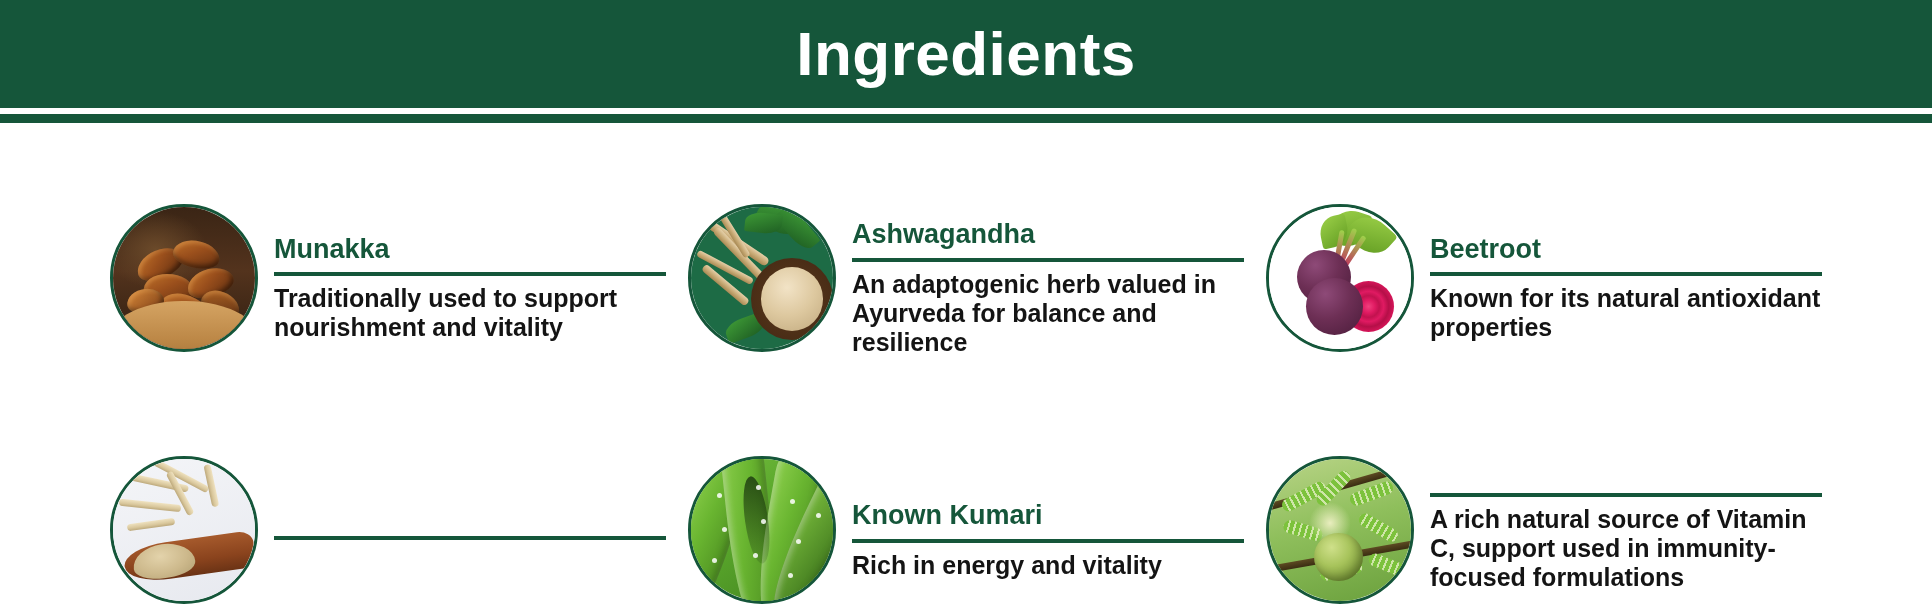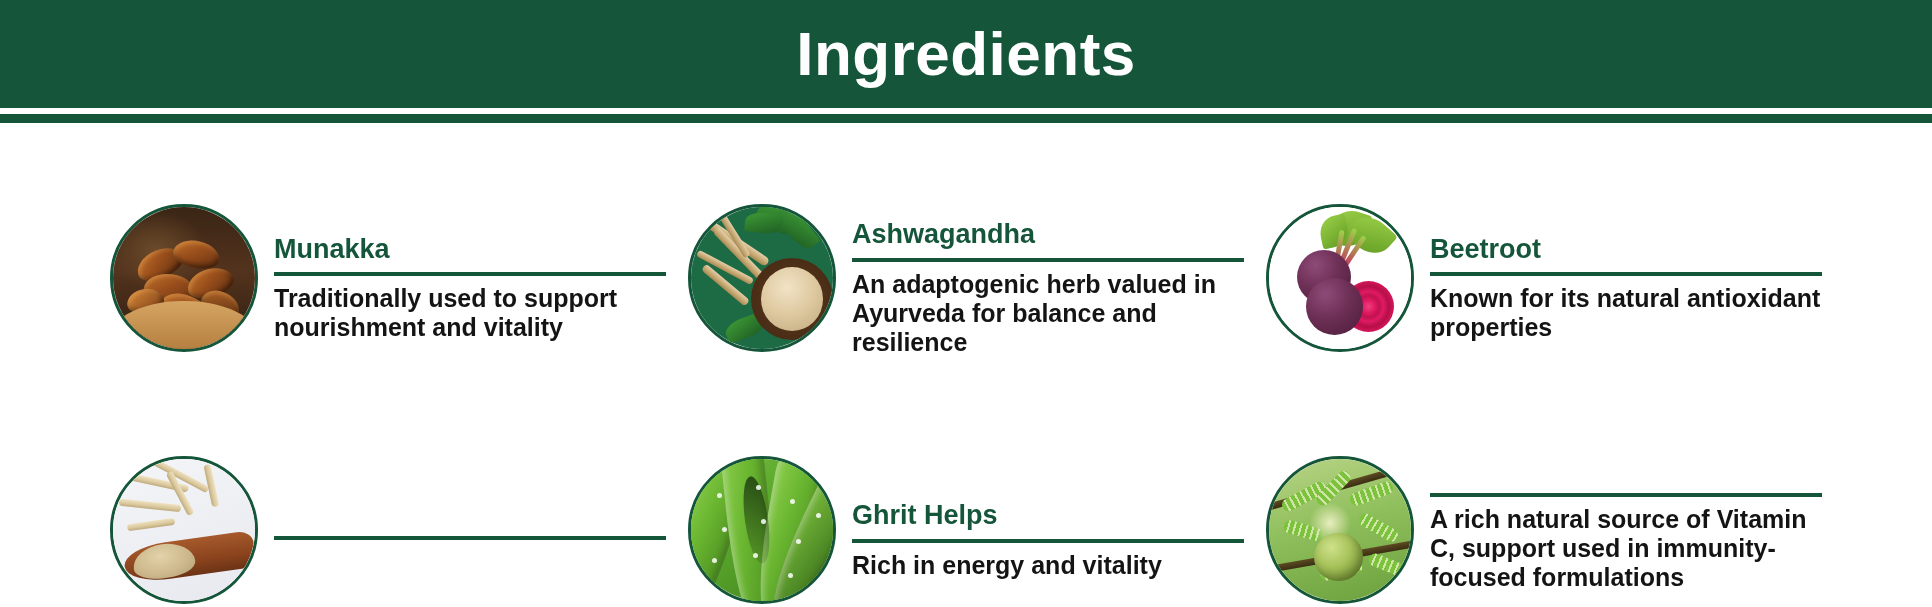--- a/index.html
+++ b/index.html
@@ -368,21 +368,21 @@
         <div class="spot sp4"></div>
           <div class="spot sp5"></div>
           <div class="spot sp6"></div>
         <div class="spot sp7"></div>
           <div class="spot sp8"></div>
           <div class="spot sp9"></div>
         <div class="spot sp10"></div>
       </div>
     </div>
     <div class="card-body">
-      <div class="card-title">Ghrit Helps</div>
+      <div class="card-title">Known Kumari</div>
       <div class="title-rule"></div>
       <div class="card-desc">Rich in energy and vitality</div>
     </div>
   </div>
 
   <div class="card">
     <div class="thumb amla">
       <div class="scene">
         <div class="branch br1"></div>
           <div class="branch br2"></div>

